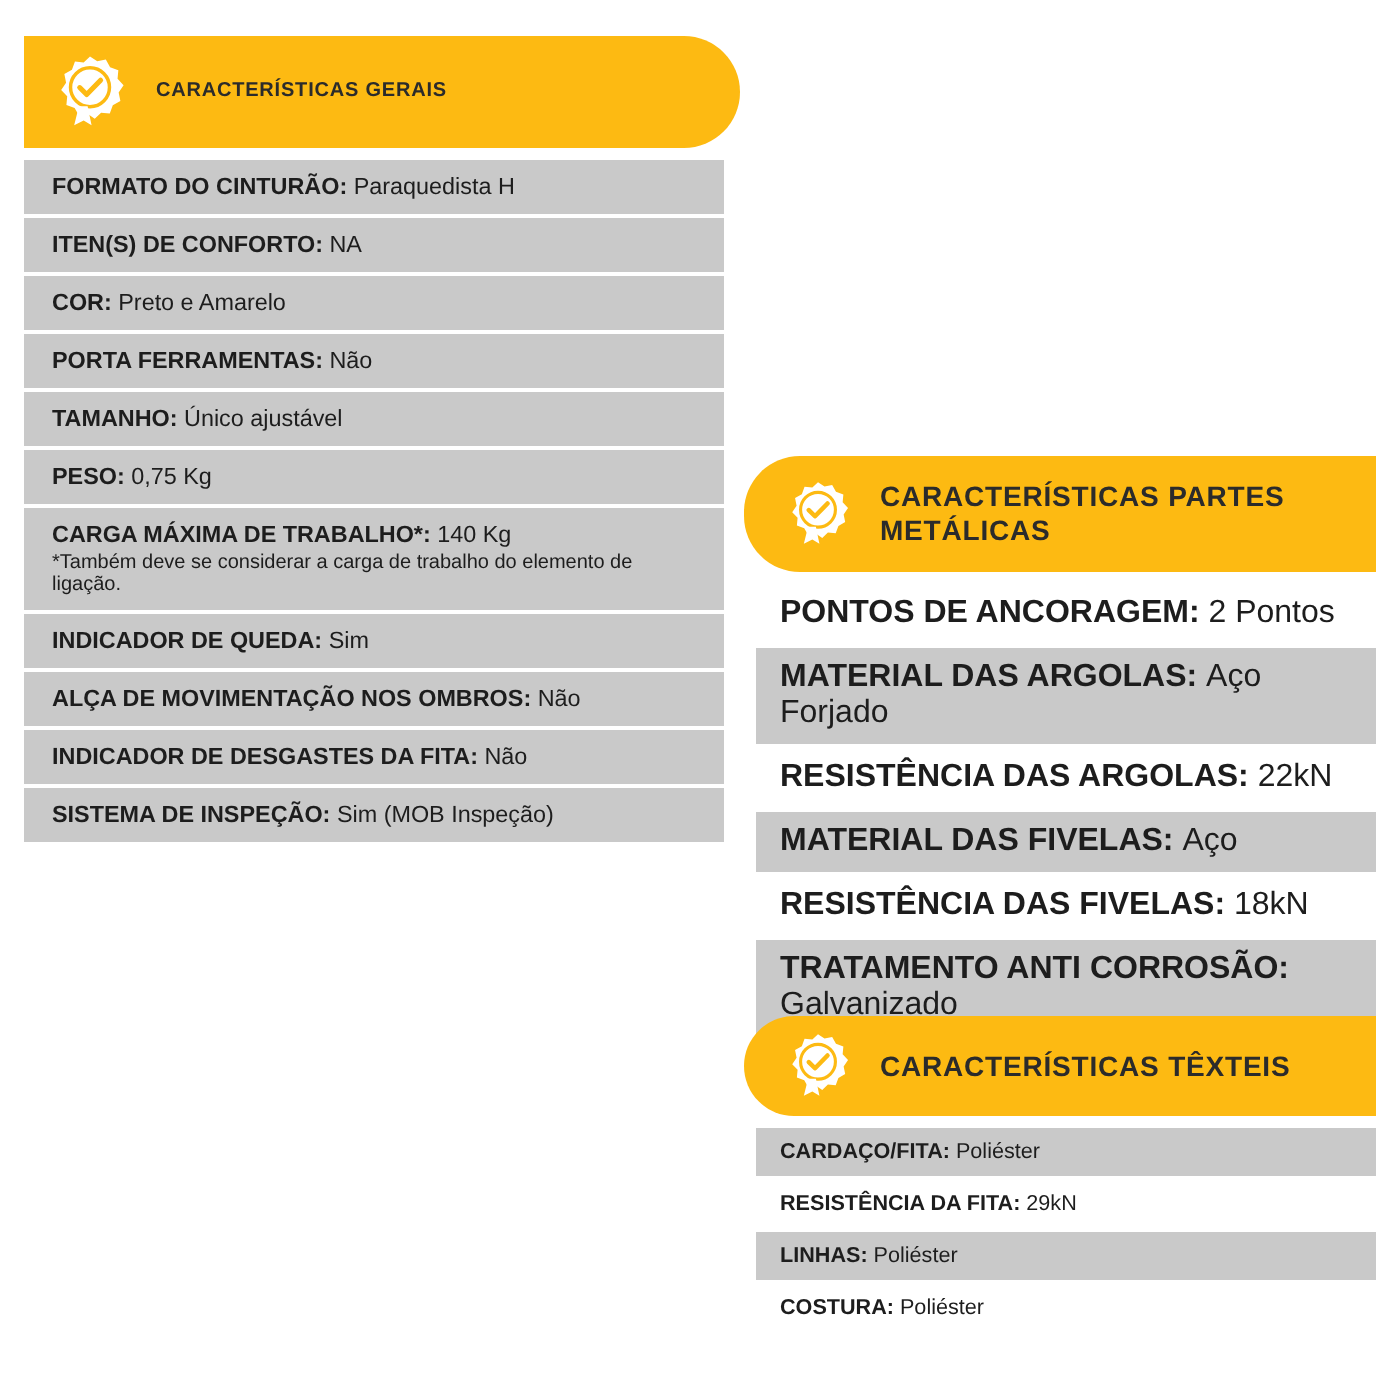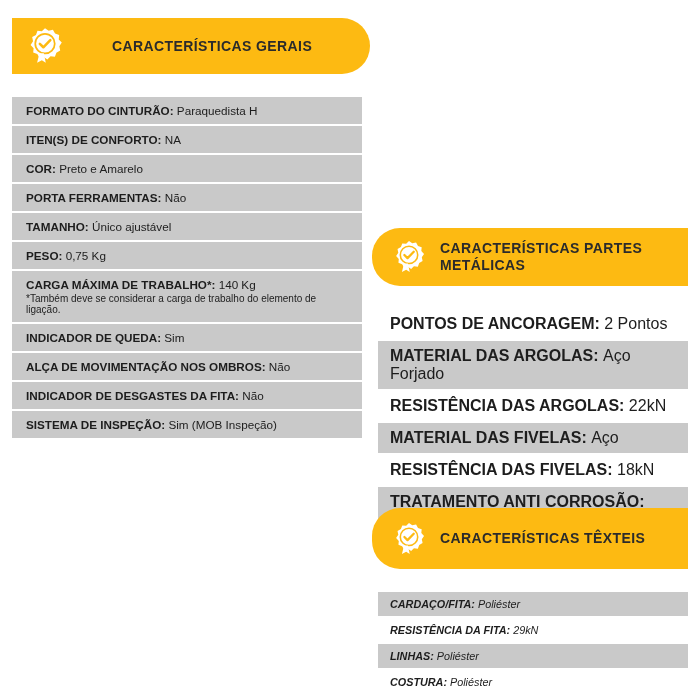--- a/index.html
+++ b/index.html
@@ -34,21 +34,21 @@
   }
   .panel-header .title {
     font-weight: bold;
     color: #2b2b2b;
     letter-spacing: 0.4px;
     line-height: 1.18;
   }
 
   
   .rows {
-    margin-top: 23px;
+    margin-top: 6px;
   }
   .row {
     background: #c9c9c9;
     color: #1d1d1d;
     box-sizing: border-box;
     display: block;
   }
   .row.alt {
     background: #ffffff;
   }
@@ -70,22 +70,21 @@
   #panel-gerais {
     left: 12px;
     top: 18px;
     width: 358px;
   }
   #panel-gerais .panel-header {
     height: 56px;
     width: 358px;
   }
   #panel-gerais .title {
-    font-size: 14px;
-    margin-left: 34px;
+    font-size: 10px;
   }
   #panel-gerais .row {
     width: 350px;
     padding: 7px 10px 7px 14px;
     font-size: 11.7px;
     margin-bottom: 2px;
   }
 
   
   #panel-metalicas {
@@ -110,35 +109,34 @@
     margin-bottom: 2px;
   }
 
   
   #panel-texteis {
     left: 372px;
     top: 508px;
     width: 316px;
   }
   #panel-texteis .panel-header {
-    height: 61px;
+    height: 50px;
     width: 316px;
     border-radius: 28px 0 0 28px;
     padding: 10px 14px 10px 20px;
   }
   #panel-texteis .title {
     font-size: 14px;
   }
   #panel-texteis .row {
     width: 310px;
     margin-left: 6px;
     padding: 6px 8px 6px 12px;
     font-size: 10.8px;
     margin-bottom: 2px;
-    font-style: italic;
   }
 
   .seal svg { display: block; }
 </style>
 </head>
 <body>
 
 <section class="panel" id="panel-gerais">
   <div class="panel-header">
     <span class="seal">

